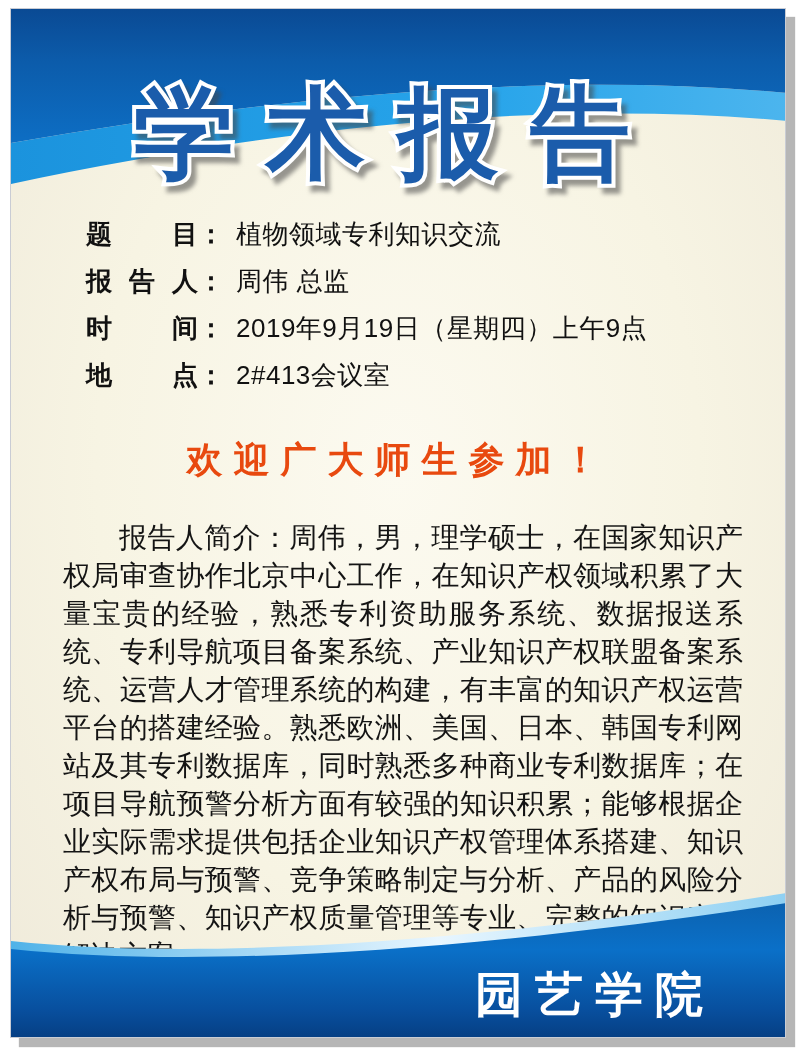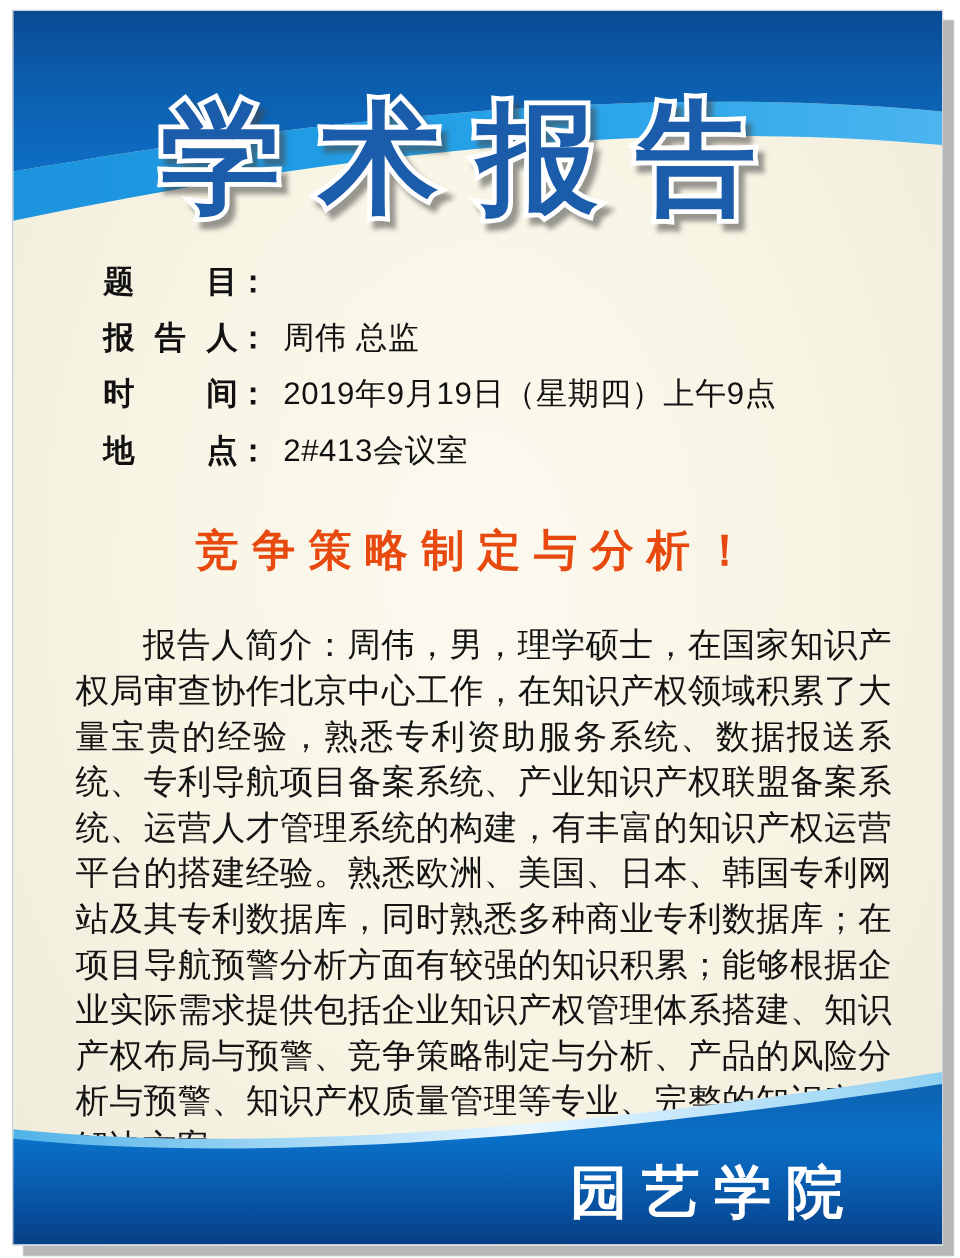--- a/index.html
+++ b/index.html
@@ -93,39 +93,40 @@
 
   <div class="title-wrap">
     <div class="title-layer title-outline">学术报告</div>
     <div class="title-layer title-fill">学术报告</div>
   </div>
 
   <div class="info">
     <div class="info-row">
       <span class="info-label">题目</span>
         <span class="info-colon">：</span>
+        <span class="info-value">植物领域专利知识交流</span>
     </div>
     <div class="info-row">
       <span class="info-label">报告人</span>
         <span class="info-colon">：</span>
         <span class="info-value">周伟 总监</span>
     </div>
     <div class="info-row">
       <span class="info-label">时间</span>
         <span class="info-colon">：</span>
         <span class="info-value">2019年9月19日（星期四）上午9点</span>
     </div>
     <div class="info-row">
       <span class="info-label">地点</span>
         <span class="info-colon">：</span>
         <span class="info-value">2#413会议室</span>
     </div>
   </div>
 
-  <div class="welcome">竞争策略制定与分析！</div>
+  <div class="welcome">欢迎广大师生参加！</div>
 
   <div class="bio">报告人简介：周伟，男，理学硕士，在国家知识产权局审查协作北京中心工作，在知识产权领域积累了大量宝贵的经验，熟悉专利资助服务系统、数据报送系统、专利导航项目备案系统、产业知识产权联盟备案系统、运营人才管理系统的构建，有丰富的知识产权运营平台的搭建经验。熟悉欧洲、美国、日本、韩国专利网站及其专利数据库，同时熟悉多种商业专利数据库；在项目导航预警分析方面有较强的知识积累；能够根据企业实际需求提供包括企业知识产权管理体系搭建、知识产权布局与预警、竞争策略制定与分析、产品的风险分析与预警、知识产权质量管理等专业、完整的知识产权解决方案。</div>
 
   <svg class="footer-wave" viewBox="0 0 776 150" preserveAspectRatio="none" aria-hidden="true">
     <defs>
       <linearGradient id="ftrBlue" x1="0" y1="0" x2="0" y2="1">
         <stop offset="0" stop-color="#0c62b0"></stop>
         <stop offset="0.35" stop-color="#0a70c8"></stop>
         <stop offset="0.8" stop-color="#084f9e"></stop>
         <stop offset="1" stop-color="#063f84"></stop>

